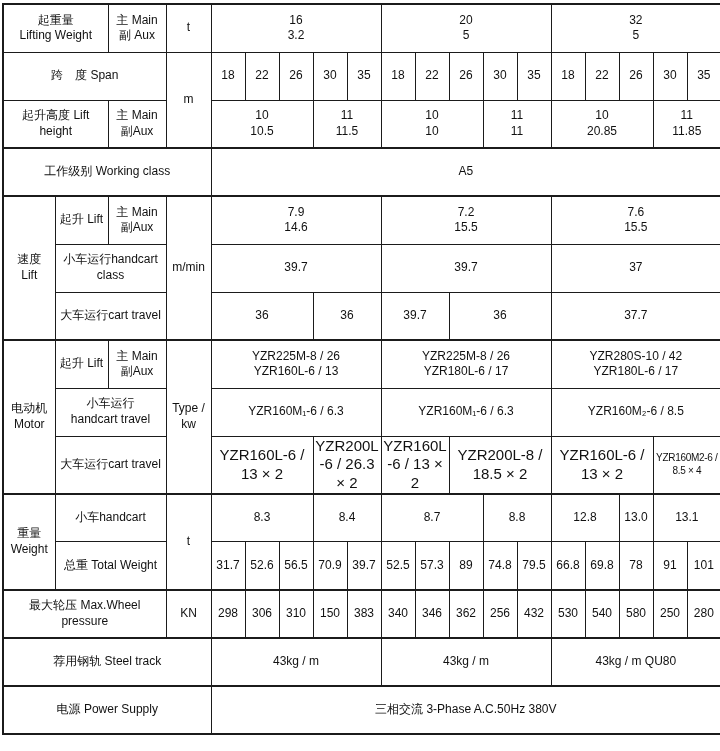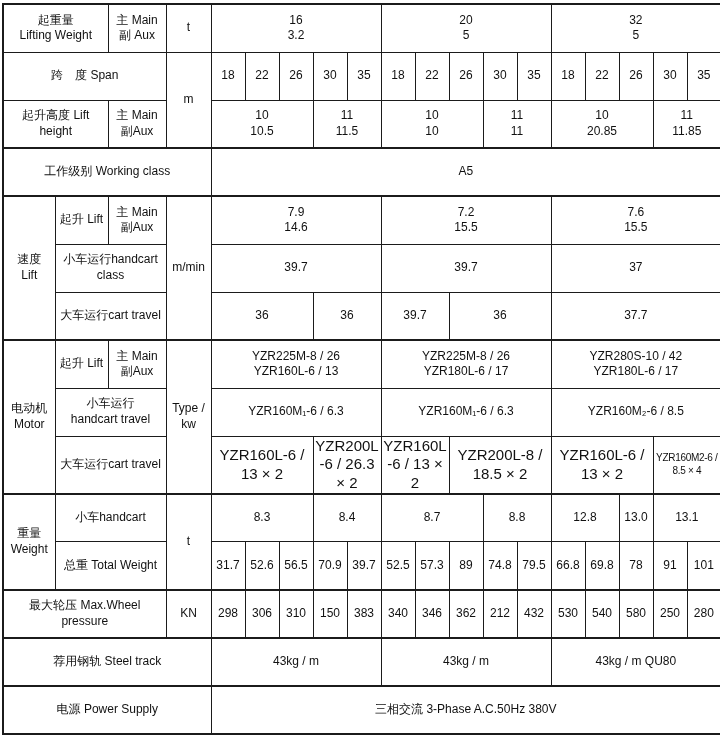--- a/index.html
+++ b/index.html
@@ -207,21 +207,21 @@
   <td colspan="3">最大轮压 Max.Wheel pressure</td>
   <td>KN</td>
   <td>298</td>
   <td>306</td>
   <td>310</td>
   <td>150</td>
   <td>383</td>
   <td>340</td>
   <td>346</td>
   <td>362</td>
-  <td>212</td>
+  <td>256</td>
   <td>432</td>
   <td>530</td>
   <td>540</td>
   <td>580</td>
   <td>250</td>
   <td>280</td>
 </tr>
 
 <tr class="sec">
   <td colspan="4">荐用钢轨 Steel track</td>

